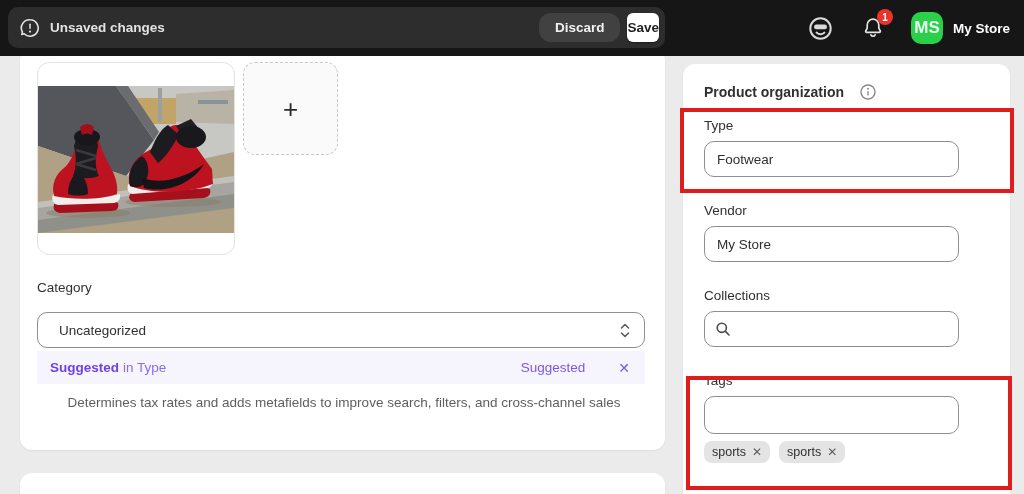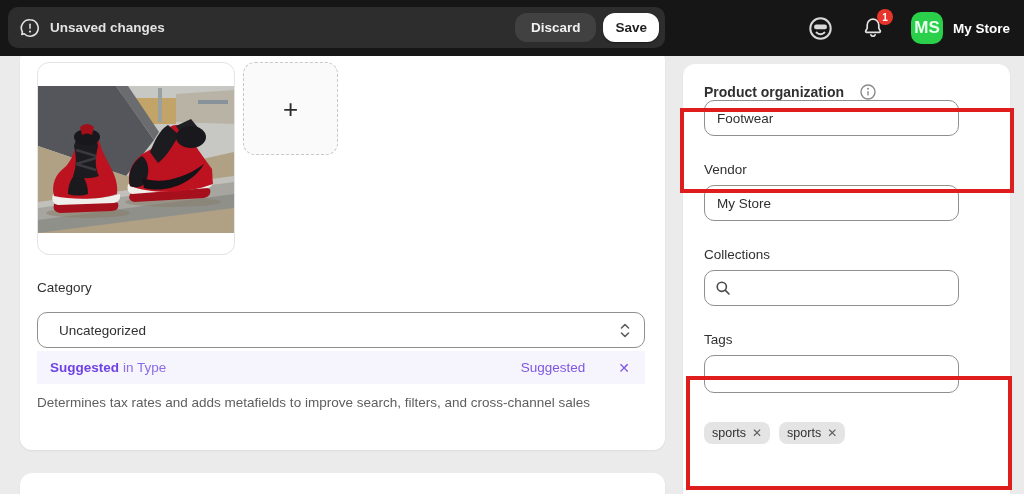--- a/index.html
+++ b/index.html
@@ -16,21 +16,21 @@
   .savebar {
     position:absolute; left:8px; top:7px; width:657px; height:41px;
     background:#2d2d2d; border-radius:10px;
     display:flex; align-items:center; padding:0 6px 0 12px;
   }
   .alert-icon { width:20px; height:20px; flex:0 0 auto; }
   .savebar-label { color:#e3e3e3; font-weight:700; font-size:13.5px; margin-left:10px; }
   .savebar-actions { margin-left:auto; display:flex; gap:7px; align-items:center; }
   .btn { height:29px; border:none; border-radius:12px; font-family:inherit; font-size:13.5px; font-weight:700; cursor:pointer; }
   .btn-discard { background:#414141; color:#f1f1f1; padding:0 16px; }
-  .btn-save { background:#ffffff; color:#1f1f1f; padding:0 12px; box-shadow:0 1px 2px rgba(0,0,0,.4); }
+  .btn-save { background:#ffffff; color:#1f1f1f; padding:0 0; box-shadow:0 1px 2px rgba(0,0,0,.4);border-radius:6px; }
   .topbar-right { position:absolute; right:0; top:0; height:56px; display:flex; align-items:center; }
   .sidekick { width:27px; height:27px; margin-right:27px; }
   .bell-wrap { position:relative; width:24px; height:24px; margin-right:26px; }
   .bell { width:24px; height:24px; }
   .notif-badge {
     position:absolute; right:-8px; top:-7px; min-width:16px; height:16px; border-radius:9px;
     background:#e8352b; color:#fff; font-size:10px; font-weight:700;
     display:flex; align-items:center; justify-content:center; padding:0 4px;
   }
   .avatar {
@@ -69,36 +69,36 @@
   }
   .category-select .sel-text { flex:1;margin-left:8px; }
   .suggest-row {
     position:absolute; left:17px; top:303px; width:608px; height:33px;
     background:#f6f4fd; display:flex; align-items:center; padding:0 15px 0 13px;
   }
   .suggest-cat { color:#6e42e4; font-weight:700; }
   .suggest-ctx { color:#8c6ce8; margin-left:4px; }
   .suggest-badge { margin-left:auto; color:#7d57e2; margin-right:33px; }
   .suggest-close { color:#7d57e2; font-size:14px; font-weight:600; cursor:pointer; }
-  .help-text { position:absolute; left:17px; top:345px; width:614px; color:#5e5e5e; line-height:1.5; font-size:13.5px; }
+  .help-text { position:absolute; left:17px; top:345px; width:614px; color:#5e5e5e; line-height:1.5; font-size:13.5px;text-align:center; }
 
   
   .side-title-row { display:flex; align-items:center; gap:16px; }
   .side-title { font-weight:700; font-size:14px; color:#303030; }
   .info-icon { width:16px; height:16px; }
   .side-label { display:block; margin:18px 0 8px 0; }
   .side-input {
     width:255px; height:36px; border:1px solid #8f8f8f; border-radius:10px; background:#fff;
     font-family:inherit; font-size:13.5px; color:#303030; padding:0 12px; outline:none; display:block;
   }
   .search-box { position:relative; }
   .search-box .side-input { padding-left:34px; }
   .search-icon { position:absolute; left:11px; top:10px; width:16px; height:16px; }
   .tags-input { height:38px; }
-  .pill-row { display:flex; gap:9px; margin-top:29px; }
+  .pill-row { display:flex; gap:9px; margin-top:7px; }
   .tag-pill {
     height:22px; background:#e4e4e4; border-radius:8px; padding:0 8px;
     display:flex; align-items:center; gap:6px; font-size:12.5px; color:#303030;
   }
   .pill-x { color:#5c5c5c; font-size:12px; cursor:pointer; }
 
   
   .gap-lg { margin-top:26px !important; }
 
   
@@ -189,20 +189,21 @@
   <div class="card side-card">
     <div class="side-title-row">
       <span class="side-title">Product organization</span>
       <svg class="info-icon" viewBox="0 0 16 16">
         <circle cx="8" cy="8" r="7" fill="none" stroke="#8a8a8a" stroke-width="1.4"></circle>
         <circle cx="8" cy="4.8" r="1" fill="#8a8a8a"></circle>
         <rect x="7.3" y="7" width="1.4" height="4.6" rx="0.7" fill="#8a8a8a"></rect>
       </svg>
     </div>
 
+    <label class="field-label side-label">Type</label>
     <input class="side-input" type="text" value="Footwear" style="">
 
     <label class="field-label side-label gap-lg">Vendor</label>
     <input class="side-input" type="text" value="My Store" style="">
 
     <label class="field-label side-label gap-lg">Collections</label>
     <div class="search-box">
       <svg class="search-icon" viewBox="0 0 16 16">
         <circle cx="6.8" cy="6.8" r="4.6" fill="none" stroke="#4a4a4a" stroke-width="1.6"></circle>
         <path d="M10.4 10.4 L14 14" stroke="#4a4a4a" stroke-width="1.6" stroke-linecap="round"></path>

